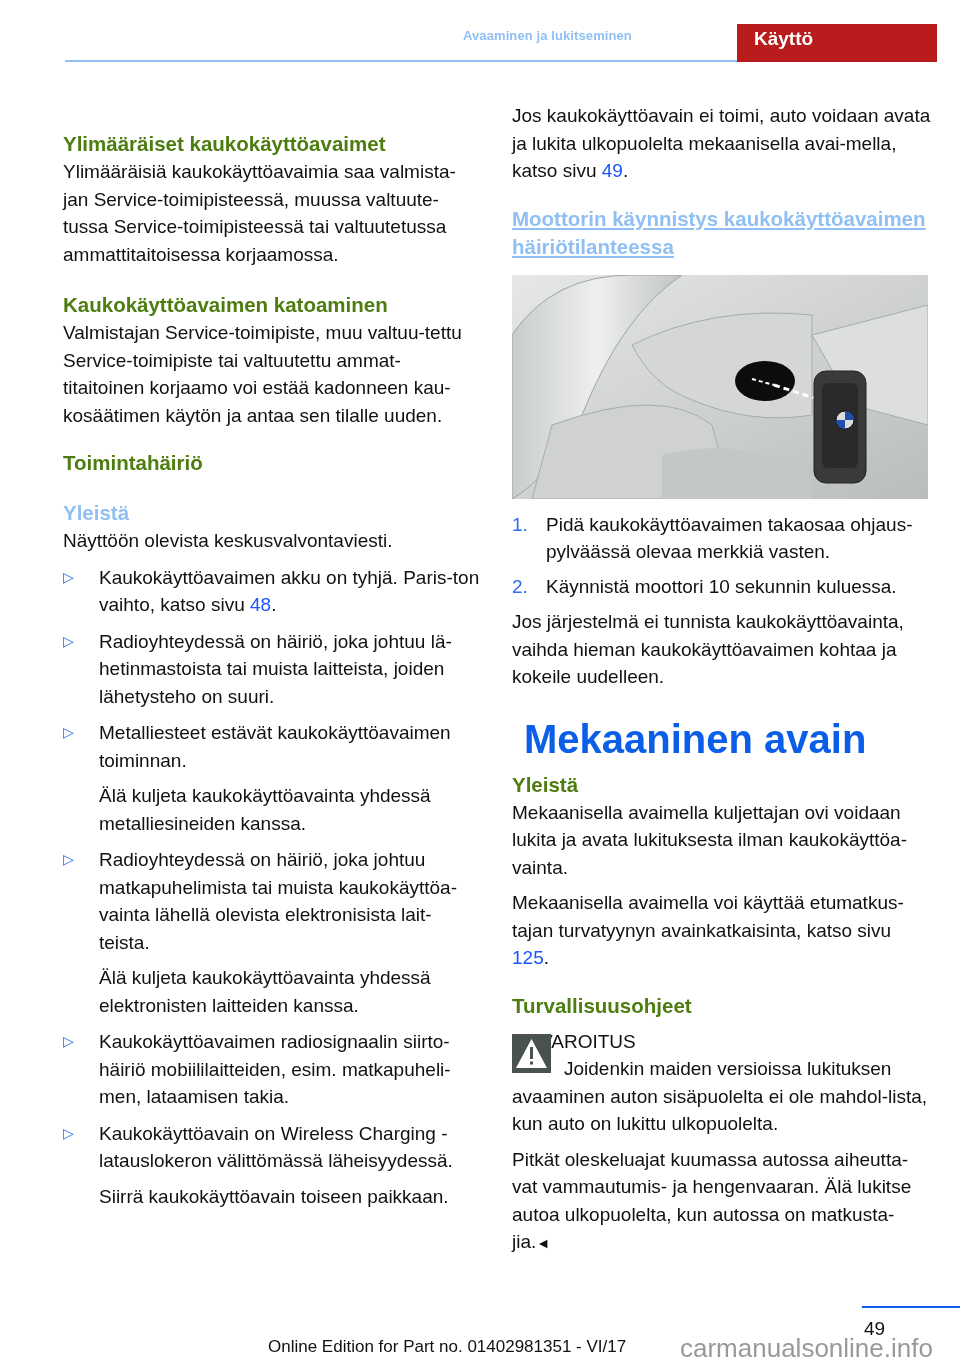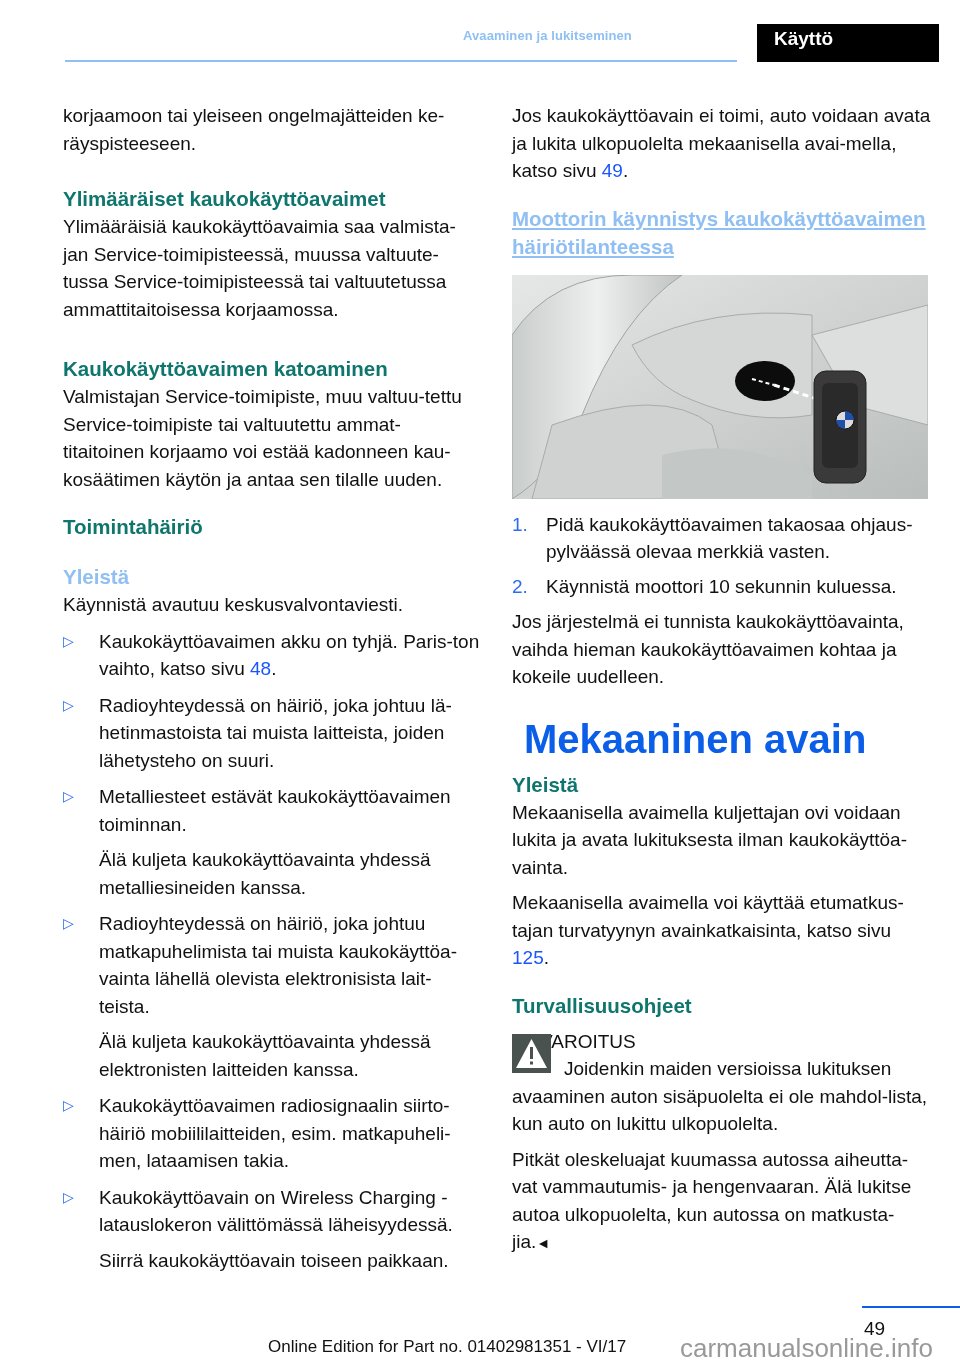--- a/index.html
+++ b/index.html
@@ -1,29 +1,29 @@
 <!DOCTYPE html>
 <html><head>
 <meta charset="utf-8">
 <style>
   html, body { margin:0; padding:0; background:#ffffff; }
   body { width:960px; height:1362px; position:relative; overflow:hidden;
          font-family:"Liberation Sans", "DejaVu Sans", sans-serif; color:#111; }
   .header-line { position:absolute; left:65px; top:60px; width:672px; height:2px; background:#8fbff3; }
   .header-section { position:absolute; left:463px; top:28px; font-size:13px; font-weight:bold; color:#8fbff3; letter-spacing:0.1px; }
-  .header-tab { position:absolute; left:737px; top:24px; width:182px; height:38px; background:#000000;margin-left:20px; }
+  .header-tab { position:absolute; left:737px; top:24px; width:200px; height:38px; background:#b91c1c; }
   .header-tab span { position:absolute; left:17px; top:4px; font-size:19px; font-weight:bold; color:#fff; }
 
   .col { position:absolute; top:102px; width:418px; }
   .col-left { left:63px; }
   .col-right { left:512px; width:420px; }
 
   p { margin:0; font-size:19px; line-height:27.5px; }
   .sp { margin-top:8px; }
-  h2 { margin:0; font-size:20.5px; line-height:28px; font-weight:bold; color:#0f766e; }
+  h2 { margin:0; font-size:20.5px; line-height:28px; font-weight:bold; color:#4d7c0f; }
   h2.light { color:#8fbff3; }
   h1 { margin:12px; font-size:40px; line-height:36px; font-weight:bold; color:#0b5ee8; }
   a.link { color:#1a55ff; text-decoration:none; }
 
   .bullet { position:relative; padding-left:36px; font-size:19px; line-height:27.5px; margin-top:9px; }
   .bullet .mark { position:absolute; left:0; top:0; color:#2d6cf0; font-size:14px; }
   .bullet .sub { margin-top:8px; }
 
   .step { position:relative; padding-left:34px; font-size:19px; line-height:27.5px; margin-top:7px; }
   .step .num { position:absolute; left:0; top:0; color:#2d6cf0; }
@@ -43,31 +43,30 @@
 </head>
 <body>
 
 <div class="header-line"></div>
 <div class="header-section">Avaaminen ja lukitseminen</div>
 <div class="header-tab">
   <span>Käyttö</span>
 </div>
 
 <div class="col col-left">
-  <p>korjaamoon tai yleiseen ongelmajätteiden ke-räyspisteeseen.</p>
 
   <h2 style="margin-top:28px;">Ylimääräiset kaukokäyttöavaimet</h2>
   <p>Ylimääräisiä kaukokäyttöavaimia saa valmista-jan Service-toimipisteessä, muussa valtuute-tussa Service-toimipisteessä tai valtuutetussa ammattitaitoisessa korjaamossa.</p>
 
-  <h2 style="margin-top:32px;">Kaukokäyttöavaimen katoaminen</h2>
+  <h2 style="margin-top:23px;">Kaukokäyttöavaimen katoaminen</h2>
   <p>Valmistajan Service-toimipiste, muu valtuu-tettu Service-toimipiste tai valtuutettu ammat-titaitoinen korjaamo voi estää kadonneen kau-kosäätimen käytön ja antaa sen tilalle uuden.</p>
 
   <h2 style="margin-top:20px;">Toimintahäiriö</h2>
   <h2 class="light" style="margin-top:22px;">Yleistä</h2>
-  <p>Käynnistä avautuu keskusvalvontaviesti.</p>
+  <p>Näyttöön olevista keskusvalvontaviesti.</p>
 
   <div class="bullet">
     <span class="mark">▷</span>
     <span>Kaukokäyttöavaimen akku on tyhjä. Paris-ton vaihto, katso sivu </span><a class="link">48</a><span>.</span>
   </div>
   <div class="bullet">
     <span class="mark">▷</span>
     <span>Radioyhteydessä on häiriö, joka johtuu lä-hetinmastoista tai muista laitteista, joiden lähetysteho on suuri.</span>
   </div>
   <div class="bullet">

